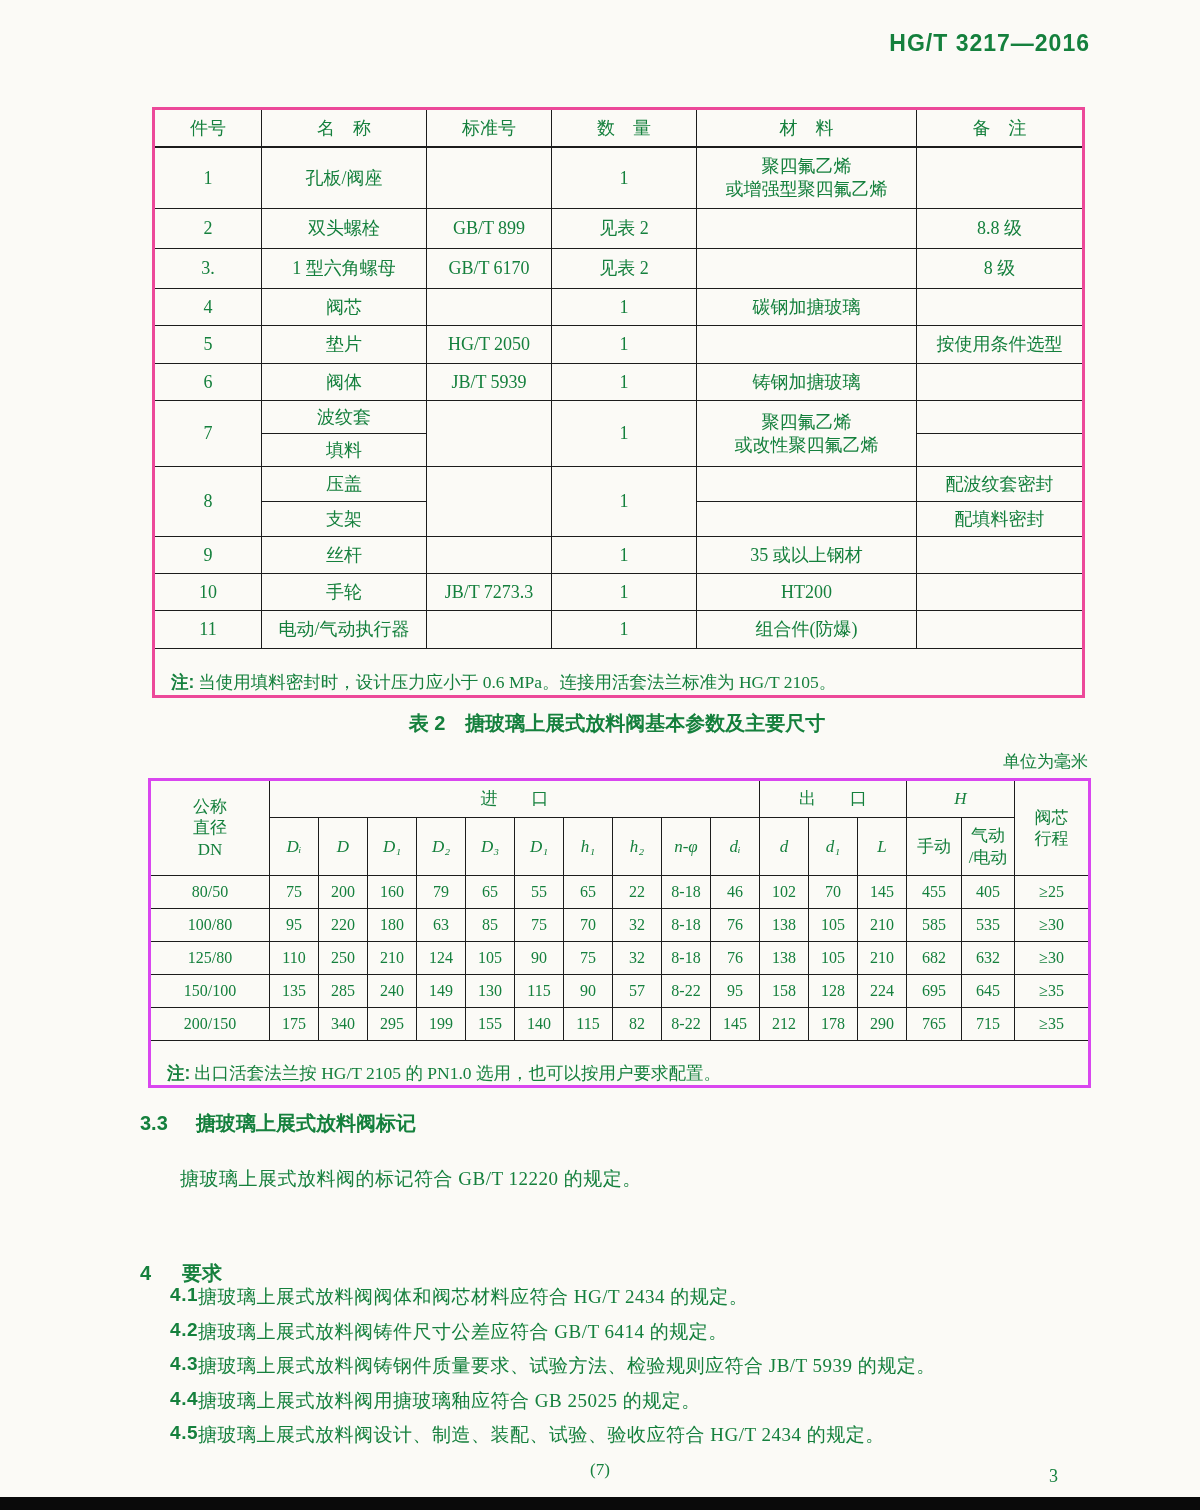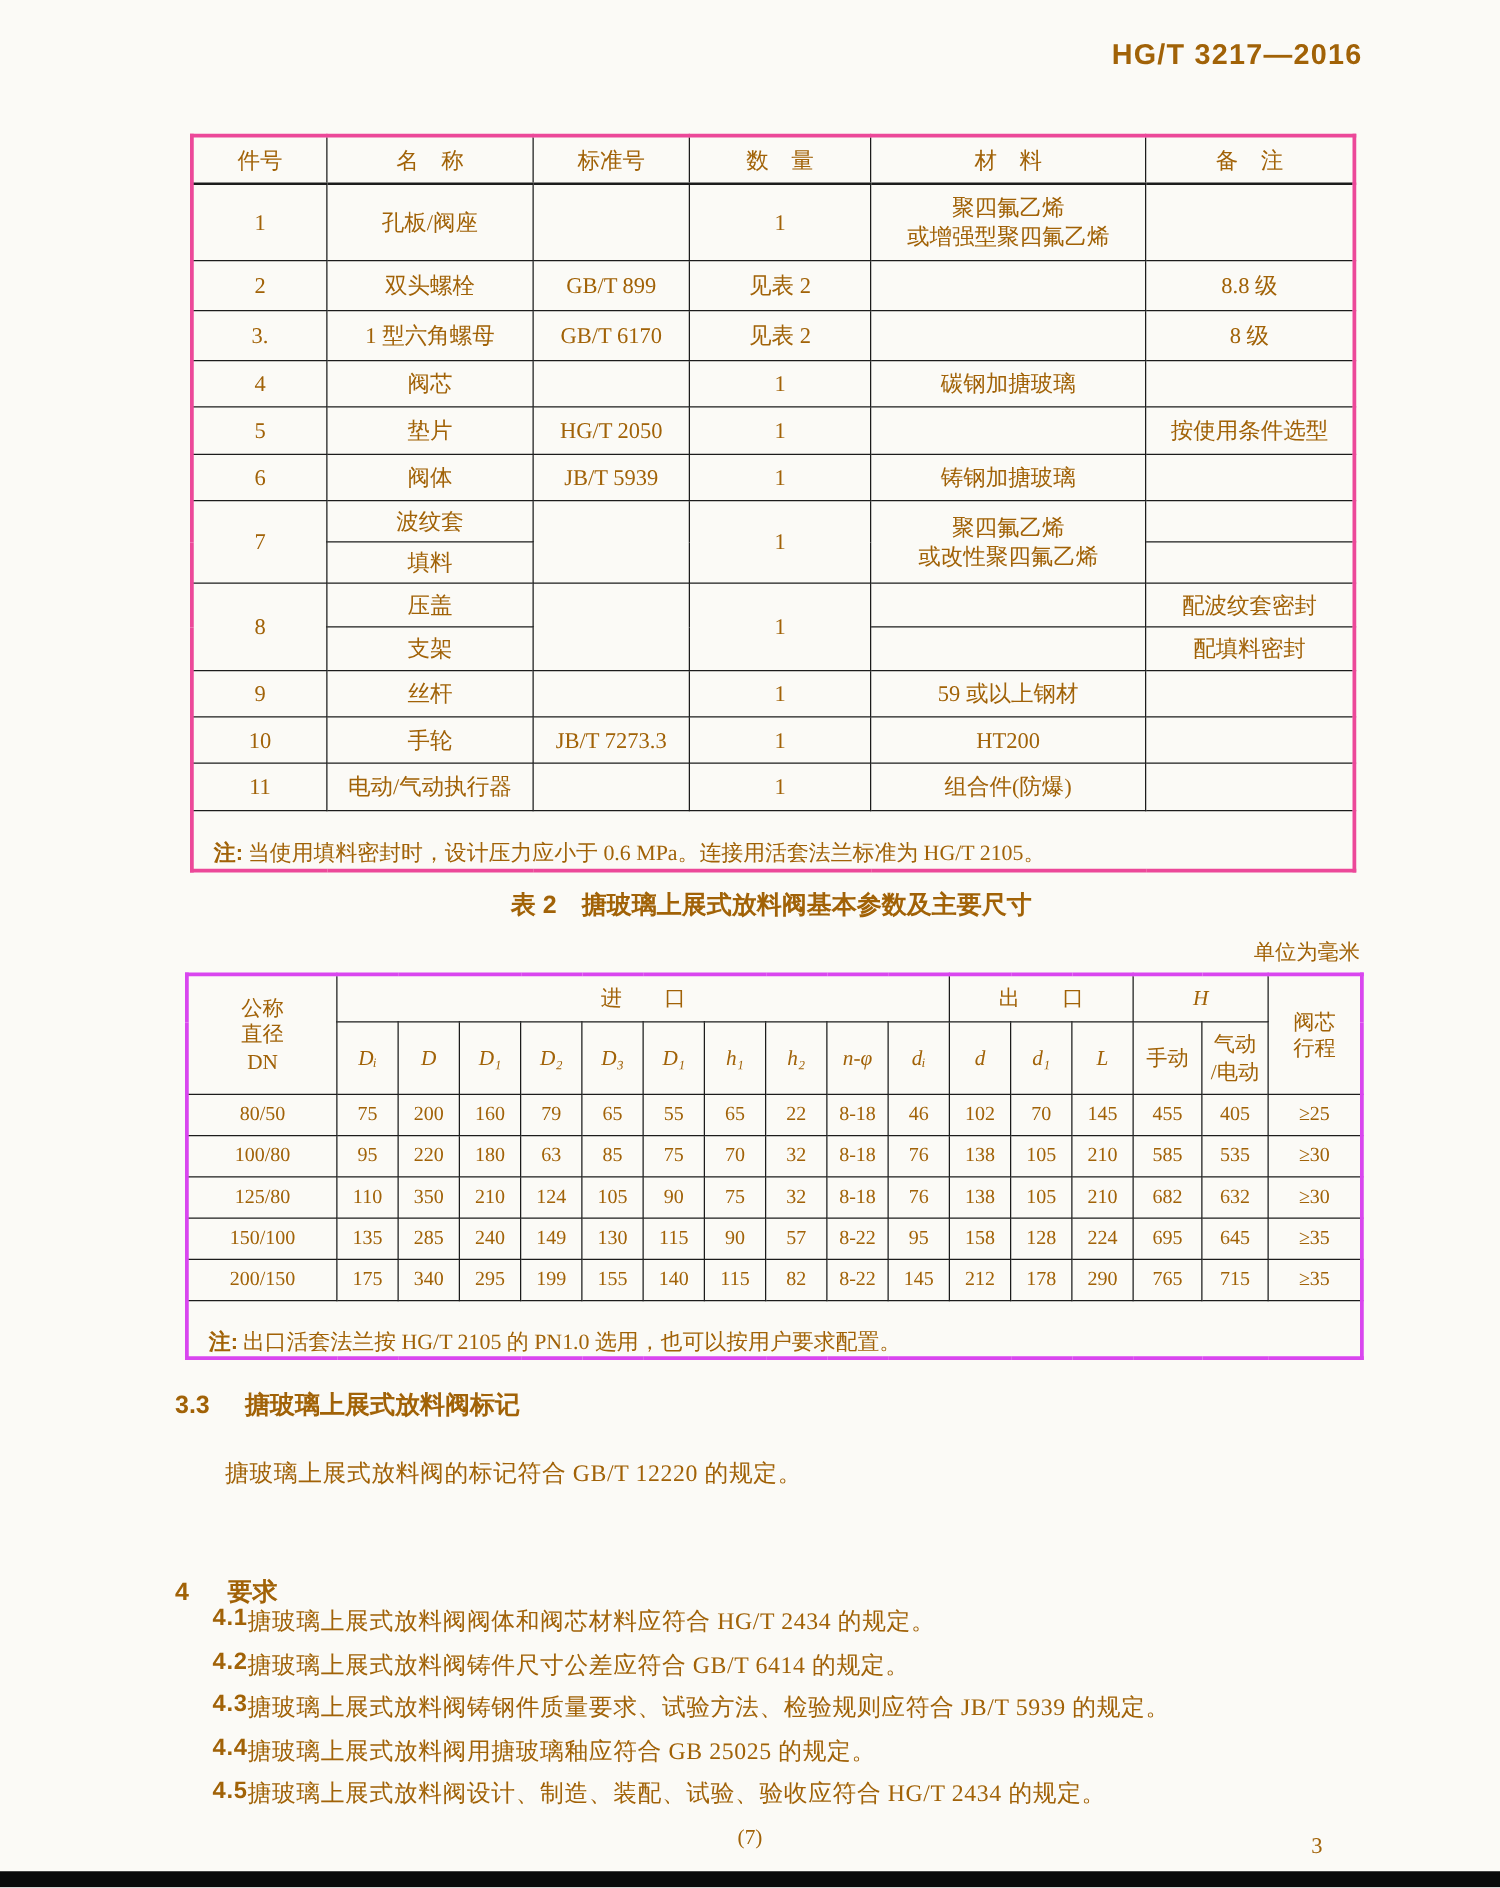--- a/index.html
+++ b/index.html
@@ -1,18 +1,18 @@
 <!DOCTYPE html>
 <html><head>
 <meta charset="utf-8">
 <style>
   html,body{margin:0;padding:0;background:#e8e8e8;}
   .page{
     position:relative;width:1200px;height:1510px;margin:0 auto;
-    background:#fbfaf6;color:#a16207;overflow:hidden;
+    background:#fbfaf6;color:#15803d;overflow:hidden;
     font-family:"Liberation Serif","DejaVu Serif",serif;
   }
   .heiti{font-family:"Liberation Sans","DejaVu Sans",sans-serif;font-weight:bold;}
 
   .header-code{position:absolute;top:30px;right:110px;font-size:23px;letter-spacing:1px;}
   .tbl-title{position:absolute;left:152px;width:930px;text-align:center;font-size:20px;}
   .t1-title{top:78px;}
   .t2-title{top:710px;}
   .unit-label{position:absolute;top:750px;right:112px;font-size:17px;}
 
@@ -141,21 +141,21 @@
     <tr style="height:35px">
       <td>支架</td>
       <td></td>
       <td>配填料密封</td>
     </tr>
     <tr style="height:37px">
       <td>9</td>
       <td>丝杆</td>
       <td></td>
       <td>1</td>
-      <td>59 或以上钢材</td>
+      <td>35 或以上钢材</td>
       <td></td>
     </tr>
     <tr style="height:37px">
       <td>10</td>
       <td>手轮</td>
       <td>JB/T 7273.3</td>
       <td>1</td>
       <td>HT200</td>
       <td></td>
     </tr>
@@ -261,21 +261,21 @@
       <td>138</td>
       <td>105</td>
       <td>210</td>
       <td>585</td>
       <td>535</td>
       <td>≥30</td>
     </tr>
     <tr style="height:33px">
       <td>125/80</td>
       <td>110</td>
-      <td>350</td>
+      <td>250</td>
       <td>210</td>
       <td>124</td>
       <td>105</td>
       <td>90</td>
       <td>75</td>
       <td>32</td>
       <td>8-18</td>
       <td>76</td>
       <td>138</td>
       <td>105</td>

